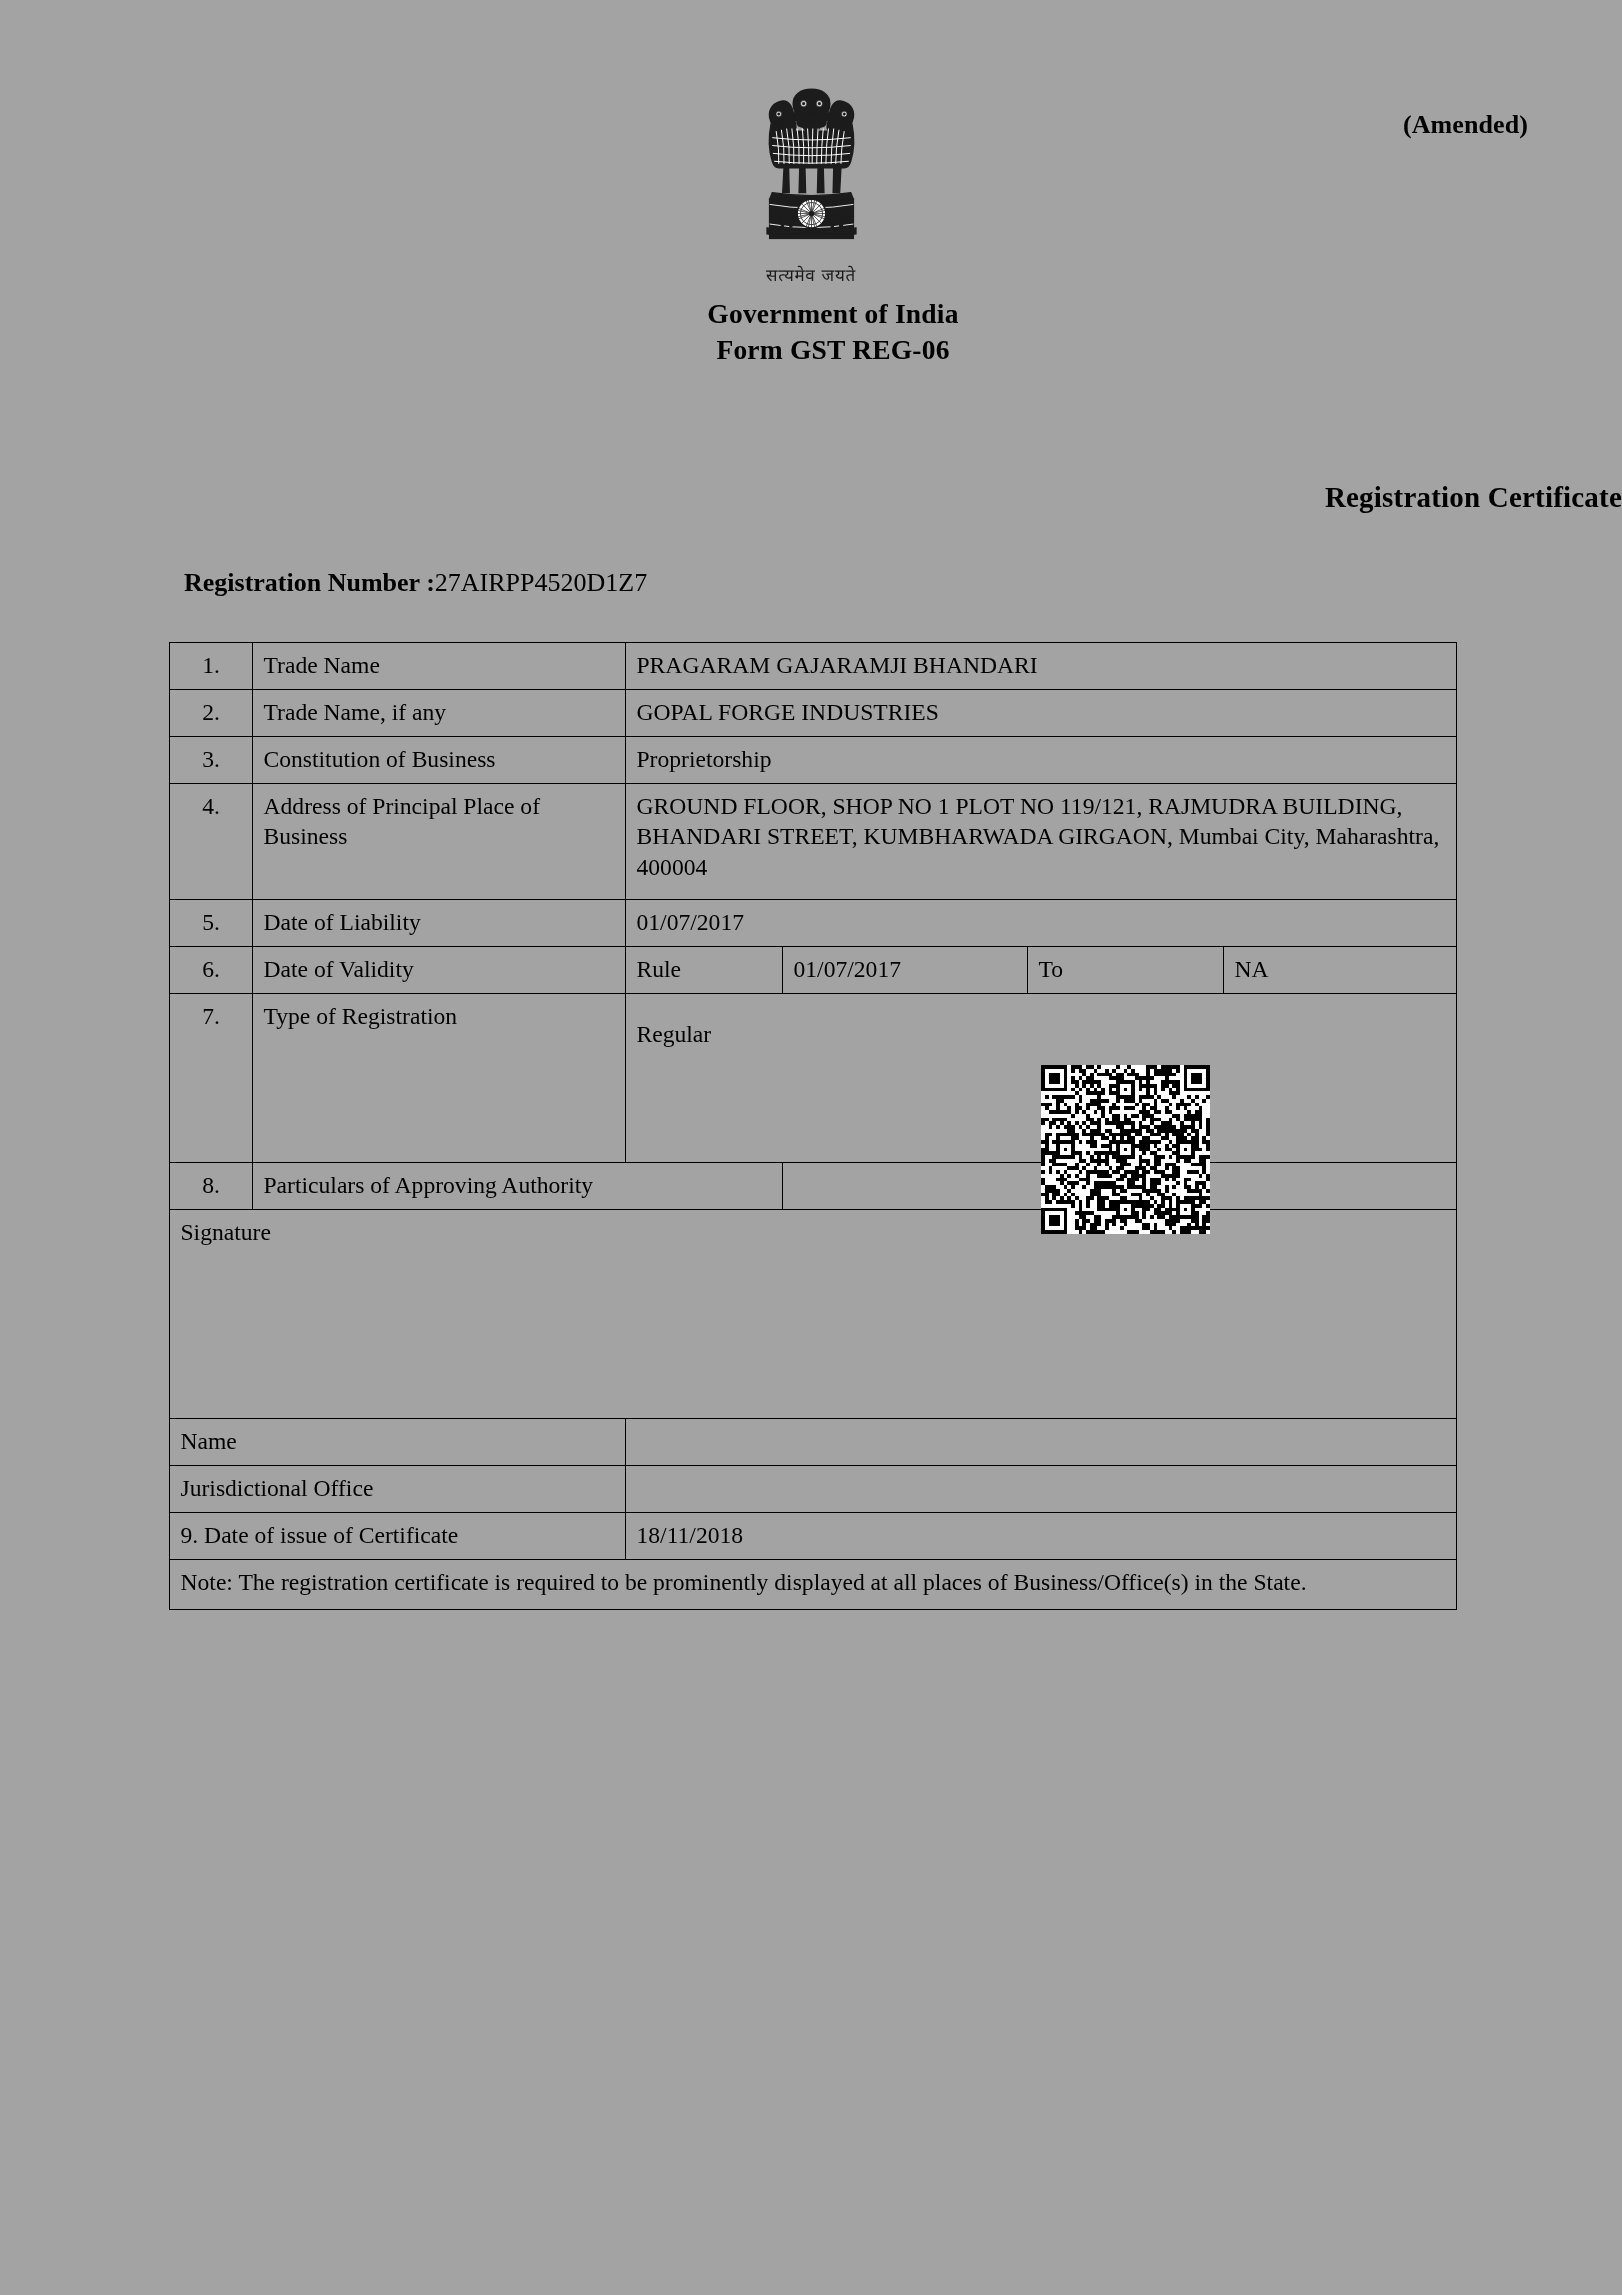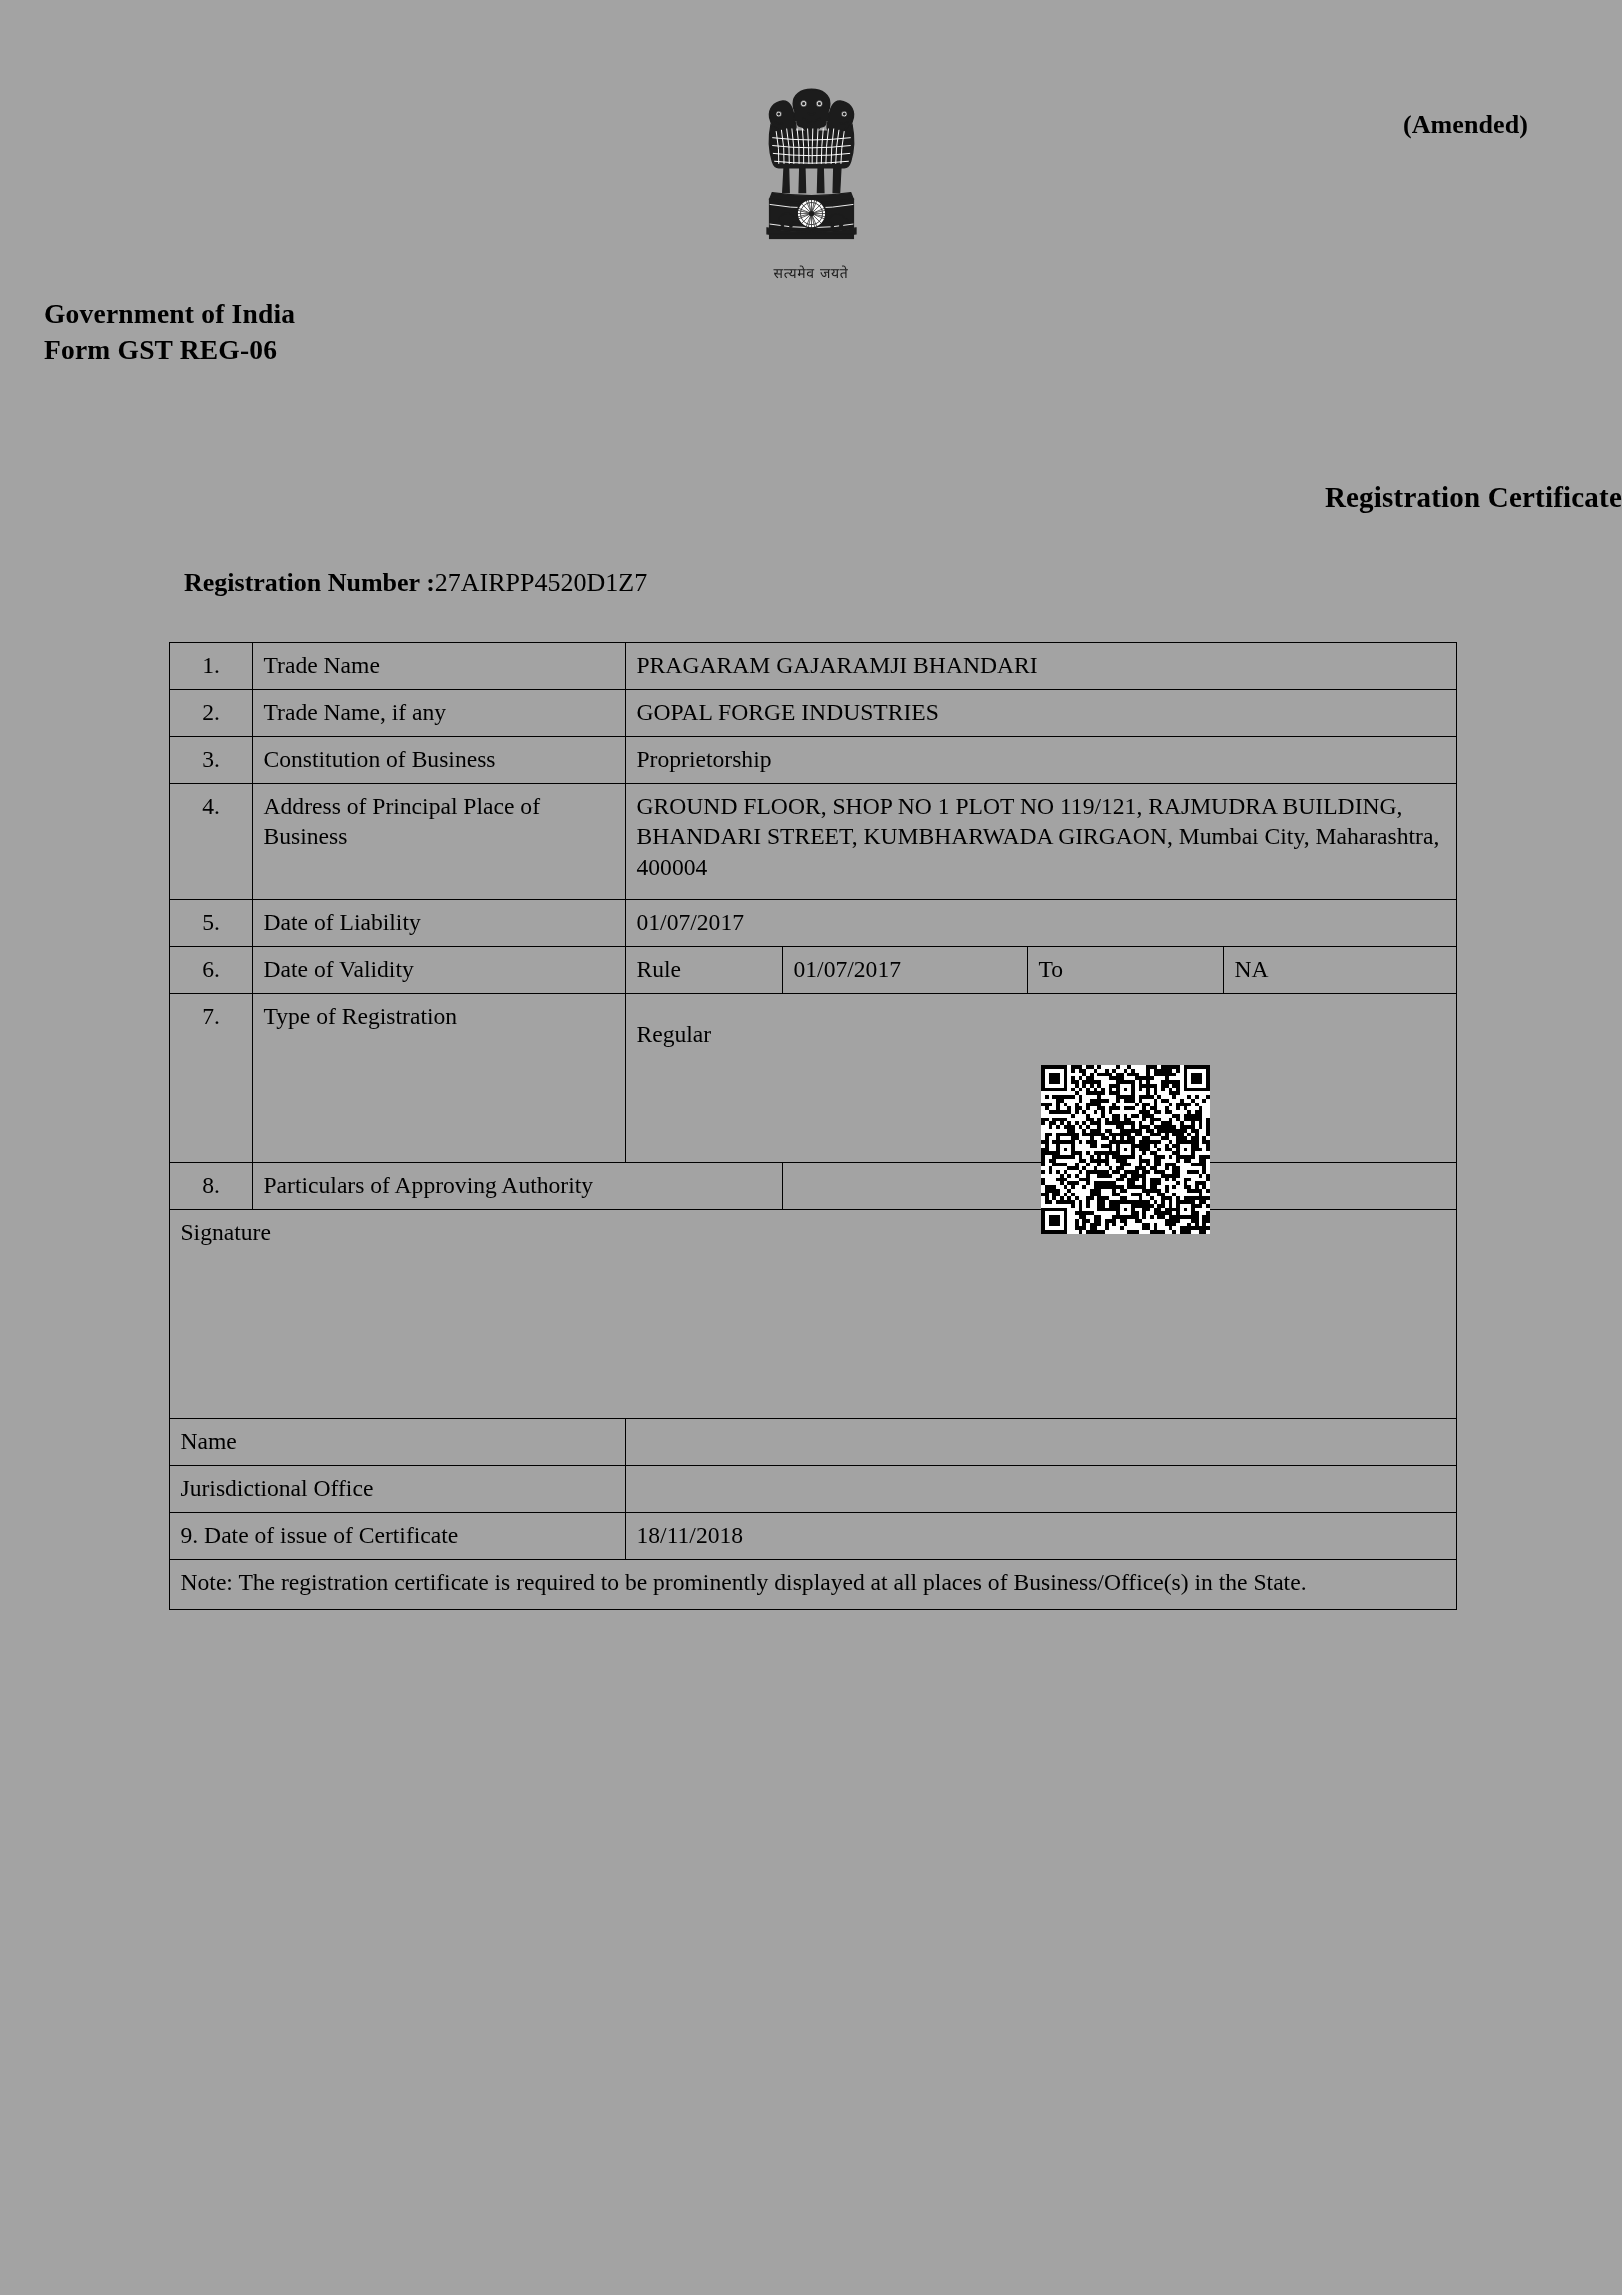--- a/index.html
+++ b/index.html
@@ -34,32 +34,32 @@
     left: 0;
     right: 0;
     top: 84px;
     display: flex;
     flex-direction: column;
     align-items: center;
   }
   .emblem-svg { display: block; }
   .satyamev {
     font-family: "DejaVu Sans", sans-serif;
-    font-size: 14px;
+    font-size: 17px;
     letter-spacing: 0.7px;
     margin-top: 1.3px;
     color: #1a1a1a;
   }
 
   .head-block {
     position: absolute;
     left: 0;
     right: 0;
     top: 296px;
-    text-align: left;
+    text-align: center;
     padding-left: 44px;
   }
   .head-line {
     font-size: 27.5px;
     font-weight: bold;
     line-height: 1.32;
     letter-spacing: 0.2px;
   }
   .head-rule {
     font-size: 26px;

